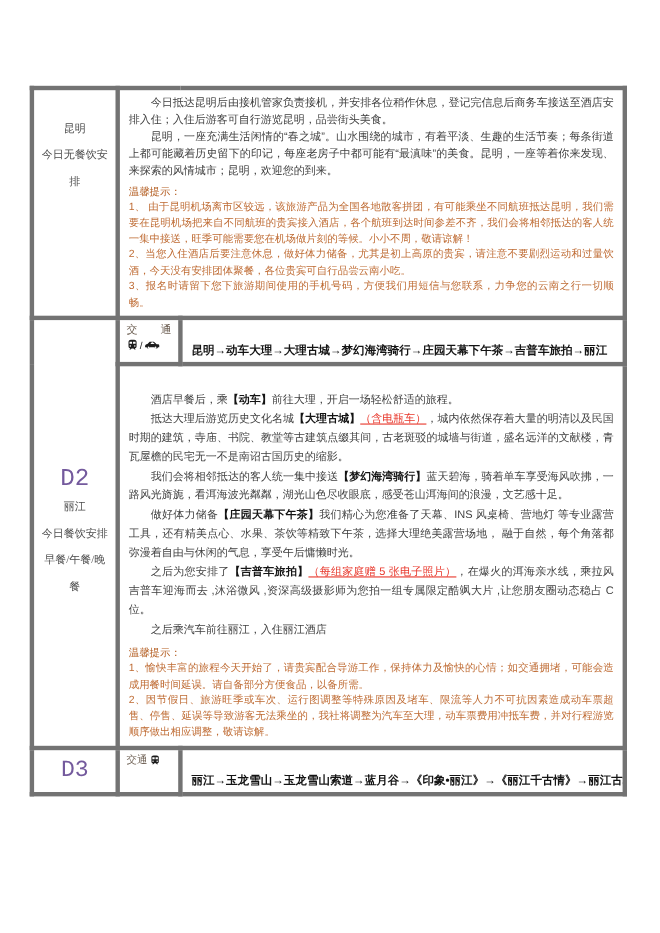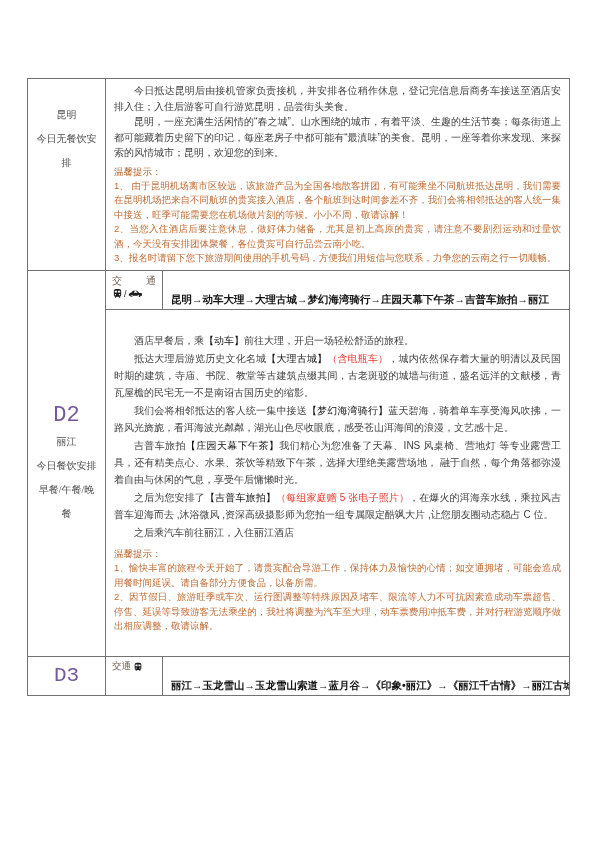--- a/index.html
+++ b/index.html
@@ -3,21 +3,21 @@
 <meta charset="utf-8">
 <style>
   html,body{margin:0;padding:0;}
   body{
     width:600px;height:848px;background:#ffffff;position:relative;
     font-family:"Liberation Sans","DejaVu Sans",sans-serif;
     -webkit-font-smoothing:antialiased;
   }
   .table-wrap{position:absolute;left:27px;top:78px;width:543px;}
   table.itin{border-collapse:collapse;table-layout:fixed;width:543px;}
-  table.itin td{border:1px solid #737373;vertical-align:top;overflow:hidden;}
+  table.itin td{border:4px solid #737373;vertical-align:top;overflow:hidden;}
 
   
   td.leftcol{width:78px;text-align:center;color:#4d4d4d;}
   td.leftcol.r1{vertical-align:top;padding-top:24px;}
   td.leftcol.r2{vertical-align:middle;}
   td.leftcol.r3{vertical-align:middle;}
   .left-line{font-size:10px;line-height:24px;color:#4d4d4d;font-family:"Liberation Serif","DejaVu Serif",serif;}
   .day-label{font-family:Liberation Mono, monospace;font-size:22px;line-height:28px;color:#745a9d;}
   .day-label.small{font-size:21px;line-height:24px;}
 
@@ -31,22 +31,22 @@
 
   
   td.route{vertical-align:middle;padding:18px 4px 2px 8px;}
   .route-text{font-size:10.5px;font-weight:bold;color:#141414;letter-spacing:0px;white-space:nowrap;}
 
   
   td.content{padding:4px 8px 4px 8px;}
   td.content.r2{padding-top:22px;}
   .para{font-size:10px;line-height:15.5px;color:#3f3f3f;text-indent:2em;text-align:justify;}
   .r2 .para{line-height:17px;margin-bottom:1px;}
-  .seg-bold{font-weight:normal;color:#141414;margin-top:24px;}
-  .seg-red{color:#e8362a;}
+  .seg-bold{font-weight:bold;color:#141414;margin-top:24px;}
+  .seg-red{color:#e8362a;text-decoration:underline;}
   .tips-label{font-size:9.5px;line-height:14px;color:#b35c1f;margin-top:4px;}
   .tip{font-size:9.5px;line-height:14.5px;color:#bf6b33;text-align:justify;}
   .r2 .tips-label{margin-top:6px;}
 </style>
 </head>
 <body>
 
 <div class="table-wrap">
   <table class="itin">
     <colgroup>
@@ -102,21 +102,21 @@
       <td class="route">
         <span class="route-text">昆明→动车大理→大理古城→梦幻海湾骑行→庄园天幕下午茶→吉普车旅拍→丽江</span>
       </td>
     </tr>
 
     <tr style="height:347px">
       <td class="content r2" id="r2-content" colspan="2">
             <div class="para"><span>酒店早餐后，乘</span><span class="seg-bold">【动车】</span><span>前往大理，开启一场轻松舒适的旅程。</span></div>
             <div class="para"><span>抵达大理后游览历史文化名城</span><span class="seg-bold">【大理古城】</span><span class="seg-red">（含电瓶车）</span><span>，城内依然保存着大量的明清以及民国时期的建筑，寺庙、书院、教堂等古建筑点缀其间，古老斑驳的城墙与街道，盛名远洋的文献楼，青瓦屋檐的民宅无一不是南诏古国历史的缩影。</span></div>
             <div class="para"><span>我们会将相邻抵达的客人统一集中接送</span><span class="seg-bold">【梦幻海湾骑行】</span><span>蓝天碧海，骑着单车享受海风吹拂，一路风光旖旎，看洱海波光粼粼，湖光山色尽收眼底，感受苍山洱海间的浪漫，文艺感十足。</span></div>
-            <div class="para"><span>吉普车旅拍</span><span class="seg-bold">【庄园天幕下午茶】</span><span>我们精心为您准备了天幕、INS 风桌椅、营地灯 等专业露营工具，还有精美点心、水果、茶饮等精致下午茶，选择大理绝美露营场地， 融于自然，每个角落都弥漫着自由与休闲的气息，享受午后慵懒时光。</span></div>
+            <div class="para"><span>做好体力储备</span><span class="seg-bold">【庄园天幕下午茶】</span><span>我们精心为您准备了天幕、INS 风桌椅、营地灯 等专业露营工具，还有精美点心、水果、茶饮等精致下午茶，选择大理绝美露营场地， 融于自然，每个角落都弥漫着自由与休闲的气息，享受午后慵懒时光。</span></div>
             <div class="para"><span>之后为您安排了</span><span class="seg-bold">【吉普车旅拍】</span><span class="seg-red">（每组家庭赠 5 张电子照片）</span><span>，在爆火的洱海亲水线，乘拉风吉普车迎海而去 ,沐浴微风 ,资深高级摄影师为您拍一组专属限定酷飒大片 ,让您朋友圈动态稳占 C 位。</span></div>
             <div class="para"><span>之后乘汽车前往丽江，入住丽江酒店</span></div>
             <div class="tips-label">温馨提示：</div>
             <div class="tip">1、愉快丰富的旅程今天开始了，请贵宾配合导游工作，保持体力及愉快的心情；如交通拥堵，可能会造成用餐时间延误。请自备部分方便食品，以备所需。</div>
             <div class="tip">2、因节假日、旅游旺季或车次、运行图调整等特殊原因及堵车、限流等人力不可抗因素造成动车票超售、停售、延误等导致游客无法乘坐的，我社将调整为汽车至大理，动车票费用冲抵车费，并对行程游览顺序做出相应调整，敬请谅解。</div>
           </td>
     </tr>
 
     <tr style="height:32px">
       <td class="leftcol r3" id="r3-left">

